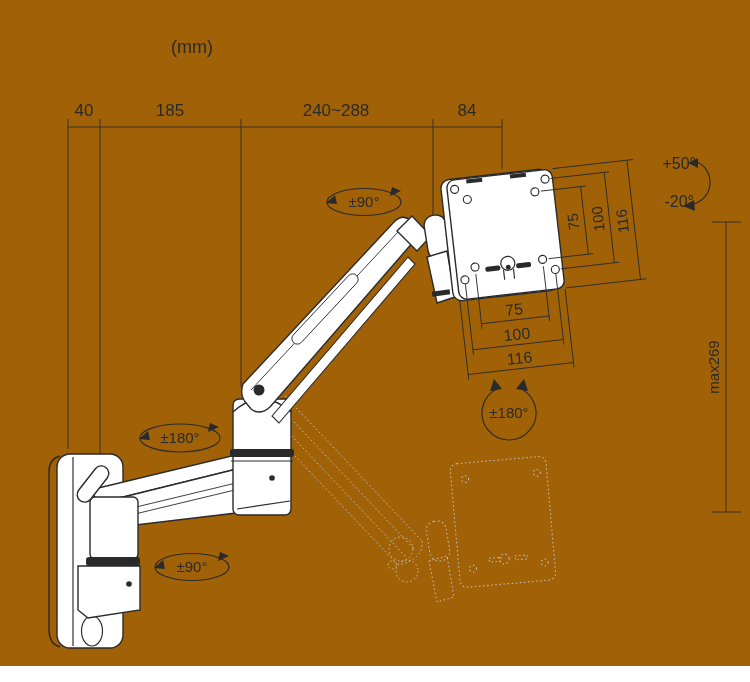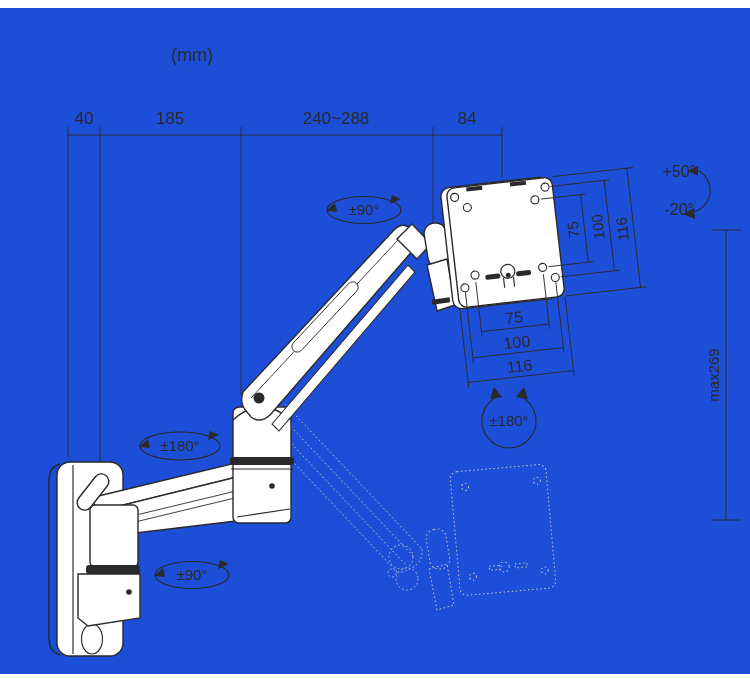--- a/index.html
+++ b/index.html
@@ -1,17 +1,17 @@
 <!DOCTYPE html>
 <html><head>
 <meta charset="utf-8">
 <style>
   html,body{margin:0;padding:0;background:#ffffff;}
-  .stage{position:relative;width:750px;height:666px;background:#1d4ed8;overflow:hidden;
-         font-family:"Liberation Sans", sans-serif;margin-top:8px;}
+  .stage{position:relative;width:750px;height:666px;background:#a16207;overflow:hidden;
+         font-family:"Liberation Sans", sans-serif;}
   svg{display:block;}
   svg text{fill:#2a2a2a;font-family:"Liberation Sans", sans-serif;}
   .ink{stroke:#2a2a2a;fill:none;}
   .inkfill{fill:#2a2a2a;stroke:none;}
   .white{fill:#ffffff;stroke:#2a2a2a;}
   .thin{stroke-width:0.9;}
   .mid{stroke-width:1.15;}
   .main{stroke-width:1.4;}
   .ghost{stroke:#c4c4c4;fill:none;stroke-width:1;stroke-dasharray:1.5 2.6;}
   .lbl{font-size:17px;}

